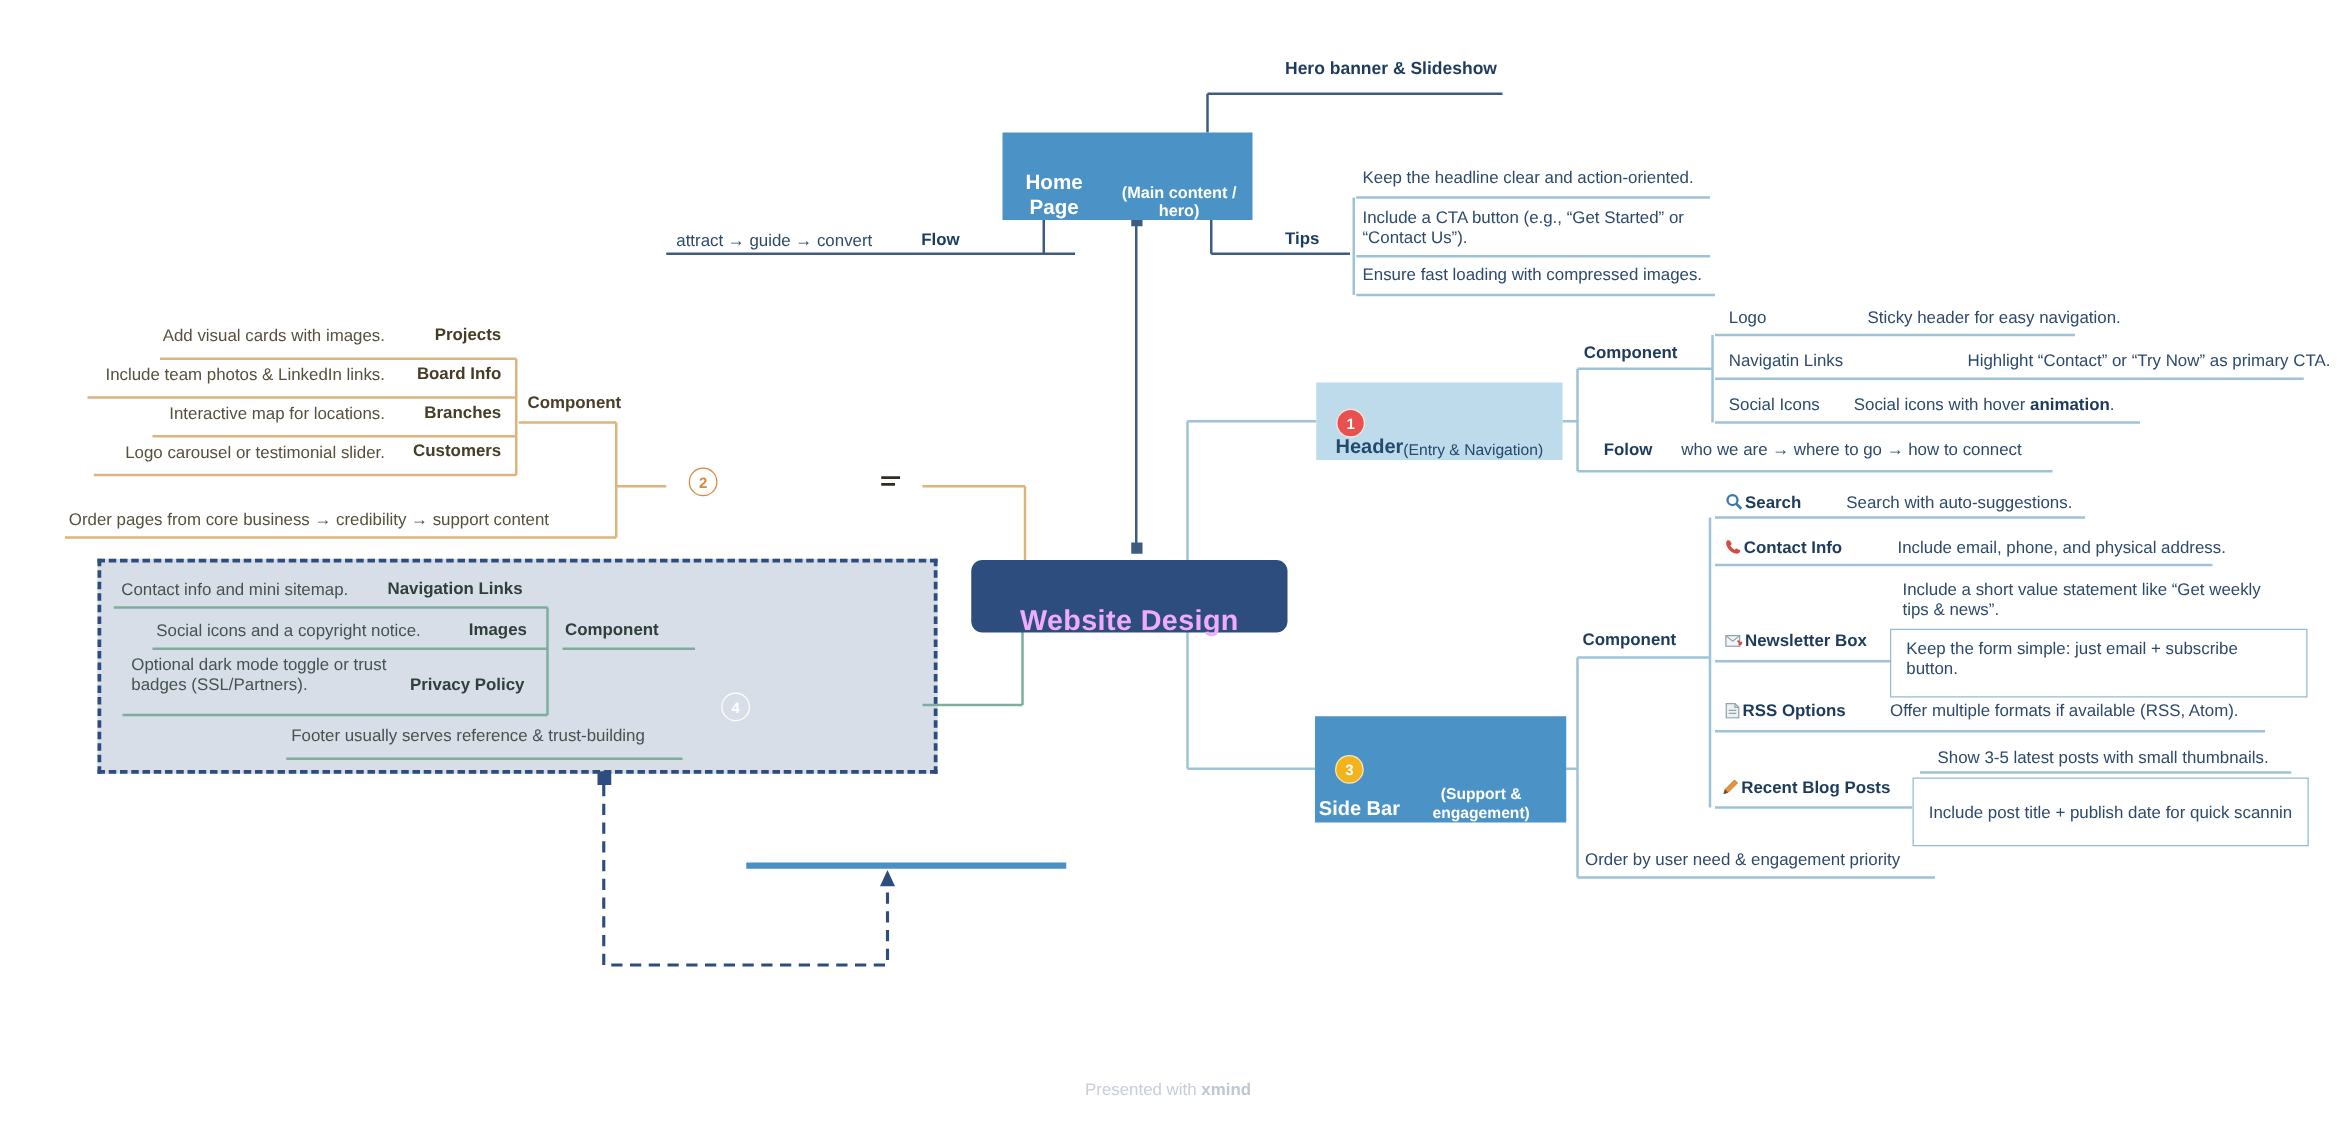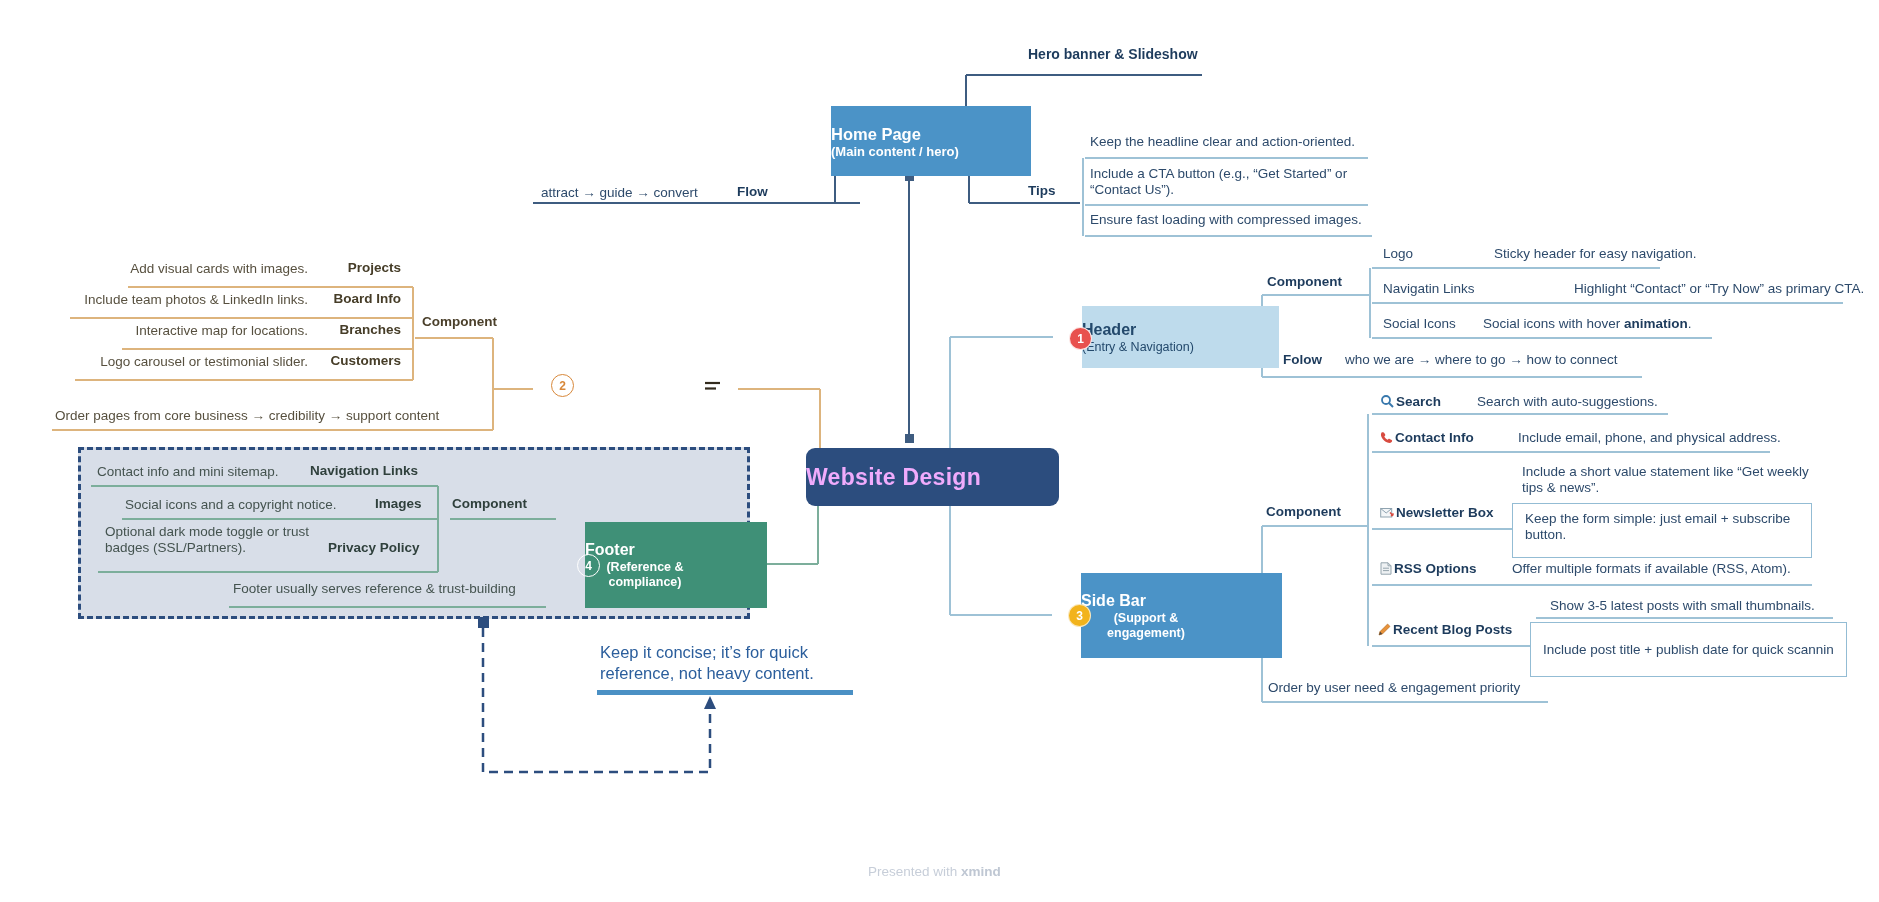--- a/index.html
+++ b/index.html
@@ -8,22 +8,22 @@
   .wires{position:absolute;left:0;top:0;z-index:2;pointer-events:none;}
   .layer{position:absolute;left:0;top:0;width:100%;height:100%;z-index:3;}
   .t{position:absolute;white-space:nowrap;font-size:13.5px;color:#2d4a6b;line-height:16px;}
   .b{font-weight:bold;color:#1d3b5c;}
   .wrap{white-space:normal;}
   .lx{color:#57503f;}
   .lb{font-weight:bold;color:#463d28;}
   .fx{color:#44534f;}
   .fb{font-weight:bold;color:#2f403c;}
   .ra{text-align:right;}
-  .node{position:absolute;display:flex;flex-direction:column;align-items:flex-start;justify-content:center;
-        text-align:center;z-index:3;margin-left:29px;}
+  .node{position:absolute;display:flex;flex-direction:row;align-items:flex-end;justify-content:center;
+        text-align:center;z-index:3;}
   .node .title{font-weight:bold;font-size:16.5px;line-height:20px;}
   .node .sub{font-size:12.5px;line-height:15px;}
   .badge{position:absolute;width:21px;height:21px;border-radius:50%;display:flex;align-items:center;
          justify-content:center;font-size:12px;font-weight:bold;z-index:4;}
   .dashedbox{position:absolute;left:78px;top:447px;width:666px;height:166px;background:#d8dee8;
              border:3px dashed #2c4d7e;z-index:1;}
   .notebox{position:absolute;background:#ffffff;border:1.5px solid #93bcd4;z-index:3;}
   .icon{display:inline-block;vertical-align:-2px;margin-right:2px;}
   .callout-bar{position:absolute;left:597px;top:690px;width:256px;height:5px;background:#4a90c4;z-index:3;}
   .wm{position:absolute;left:868px;top:864px;font-size:13.5px;color:#c7ced9;z-index:3;}
@@ -195,21 +195,21 @@
             <path d="M1.8,1.2 C0.8,2.2 0.6,4.2 1.6,6.2 C2.8,8.6 5,10.8 7.4,11.6 C9.2,12.2 10.8,12 11.6,11 L12,10.4 C12.3,9.9 12.1,9.3 11.6,9 L9.6,7.9 C9.2,7.7 8.7,7.8 8.4,8.1 L7.8,8.8 C6.4,8.2 4.9,6.8 4.3,5.4 L5,4.8 C5.3,4.5 5.4,4 5.2,3.6 L4.1,1.7 C3.8,1.2 3.1,1 2.6,1.3 Z" fill="#d84b40"></path>
           </svg></span><span>Contact Info</span></div>
     <div class="t" style="left:1518px;top:430px;">Include email, phone, and physical address.</div>
 
     <div class="t wrap" style="left:1522px;top:464px;width:296px;">Include a short value statement like “Get weekly tips &amp; news”.</div>
     <div class="t b" style="left:1380px;top:505px;"><span class="icon"><svg width="14" height="12" viewBox="0 0 14 12">
             <rect x="0.7" y="1.5" width="11" height="8.5" fill="#f3f6f8" stroke="#8fa3b0"></rect>
             <path d="M0.7,1.5 L6.2,6 L11.7,1.5" fill="none" stroke="#8fa3b0"></path>
             <path d="M10,5.5 L13,8.5 M13,8.5 L10.8,8.5 M13,8.5 L13,6.3" stroke="#d84b40" stroke-width="1.4" fill="none"></path>
           </svg></span><span>Newsletter Box</span></div>
-    <div class="notebox" style="left:1512px;top:503px;width:298px;height:53px;">
+    <div class="notebox" style="left:1512px;top:503px;width:298px;height:53px;padding-left:34px;">
       <div class="t wrap" style="left:12px;top:7px;width:276px;">Keep the form simple: just email + subscribe button.</div>
     </div>
 
     <div class="t b" style="left:1380px;top:561px;"><span class="icon"><svg width="12" height="13" viewBox="0 0 12 13">
             <path d="M1,0.8 H8 L11,3.8 V12.2 H1 Z" fill="#eef1f3" stroke="#94a4ad"></path>
             <path d="M8,0.8 V3.8 H11" fill="none" stroke="#94a4ad"></path>
             <line x1="3" y1="6.2" x2="9" y2="6.2" stroke="#94a4ad"></line>
             <line x1="3" y1="8.6" x2="9" y2="8.6" stroke="#94a4ad"></line>
           </svg></span><span>RSS Options</span></div>
     <div class="t" style="left:1512px;top:561px;">Offer multiple formats if available (RSS, Atom).</div>
@@ -218,37 +218,32 @@
     <div class="t b" style="left:1378px;top:622px;"><span class="icon"><svg width="13" height="13" viewBox="0 0 13 13">
             <path d="M1,12 L2,8.6 L9.6,1 L12,3.4 L4.4,11 Z" fill="#e8923a" stroke="#b26a20" stroke-width="0.6"></path>
             <path d="M1,12 L2,8.6 L4.4,11 Z" fill="#5a4a3a"></path>
           </svg></span><span>Recent Blog Posts</span></div>
     <div class="notebox" style="left:1530px;top:622px;width:315px;height:53px;">
       <div class="t wrap" style="left:12px;top:19px;width:295px;">Include post title + publish date for quick scannin</div>
     </div>
 
     <div class="t" style="left:1268px;top:680px;">Order by user need &amp; engagement priority</div>
 
-    <div class="node" style="left:556px;top:522px;width:182px;height:86px;background:#3f9077;color:#fff;">
-      <div class="title" style="font-size:16px;">Footer</div>
-      <div class="sub" style="font-weight:bold;width:120px;">(Reference &amp; compliance)</div>
-    </div>
     <div class="badge" style="left:577px;top:554px;background:transparent;color:#fff;border:1.5px solid #fff;">4</div>
 
     <div class="t fx" style="left:97px;top:464px;">Contact info and mini sitemap.</div>
     <div class="t fb" style="left:310px;top:463px;">Navigation Links</div>
 
     <div class="t fx" style="left:125px;top:497px;">Social icons and a copyright notice.</div>
     <div class="t fb" style="left:375px;top:496px;">Images</div>
 
     <div class="t fx wrap" style="left:105px;top:524px;width:205px;">Optional dark mode toggle or trust badges (SSL/Partners).</div>
     <div class="t fb" style="left:328px;top:540px;">Privacy Policy</div>
 
     <div class="t fb" style="left:452px;top:496px;">Component</div>
     <div class="t fx" style="left:233px;top:581px;">Footer usually serves reference &amp; trust-building</div>
 
-    <div class="t wrap" style="left:600px;top:642px;width:256px;font-size:16.5px;line-height:21px;color:#2b5e9c;">Keep it concise; it’s for quick reference, not heavy content.</div>
     <div class="callout-bar"></div>
 
     <div class="wm"><span>Presented with </span><span class="brand">xmind</span></div>
 
   </div>
 </div>
 
 </body></html>

